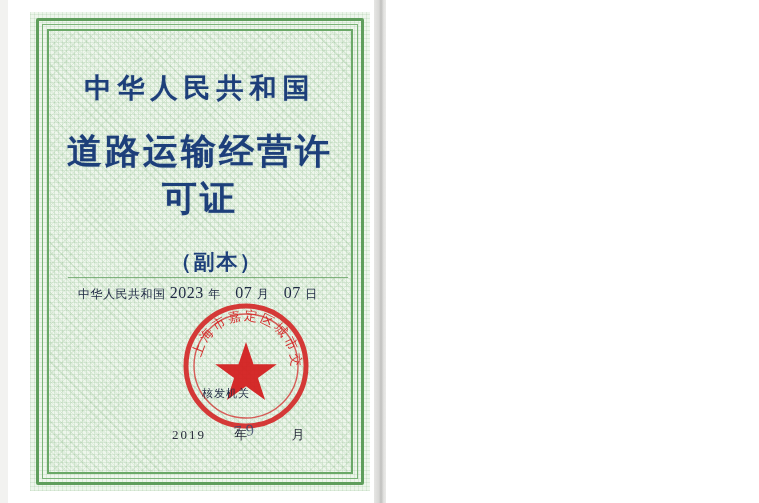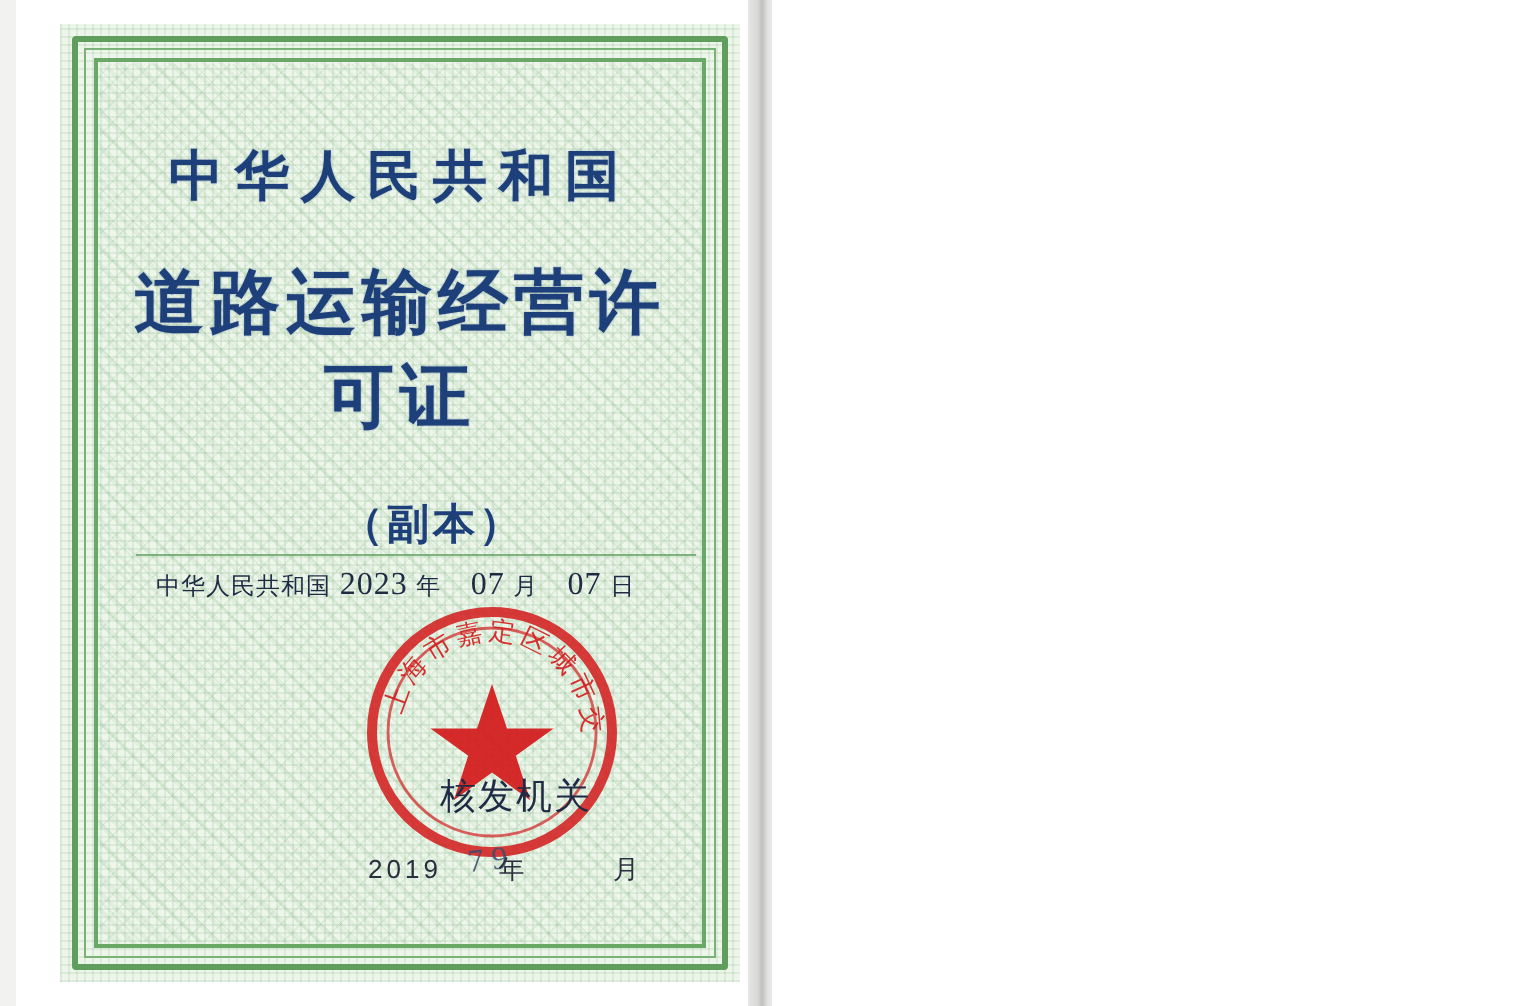--- a/index.html
+++ b/index.html
@@ -147,35 +147,33 @@
     font-size: 12px;
     letter-spacing: 0.5px;
   }
   .valid-date {
     font-family: "Liberation Serif", serif;
     font-size: 16px;
   }
   .row-issuer {
     left: 150px;
     top: 352px;
-    font-size: 18px;
+    font-size: 11px;
     letter-spacing: 1px;
     color: #1f2a44;
-    padding-left: 18px;
   }
   .row-footer {
     left: 120px;
     top: 392px;
     font-size: 13px;
     letter-spacing: 2px;
     color: #2a2f3d;
   }
   .footer-year {
-    font-family: Liberation Sans, sans-serif;
-    margin-left: 12px;
+    font-family: Liberation Serif, serif;
   }
   
   .seal {
     position: absolute;
     left: 130px;
     top: 268px;
     width: 128px;
     height: 128px;
   }
   .seal svg { display: block; }

